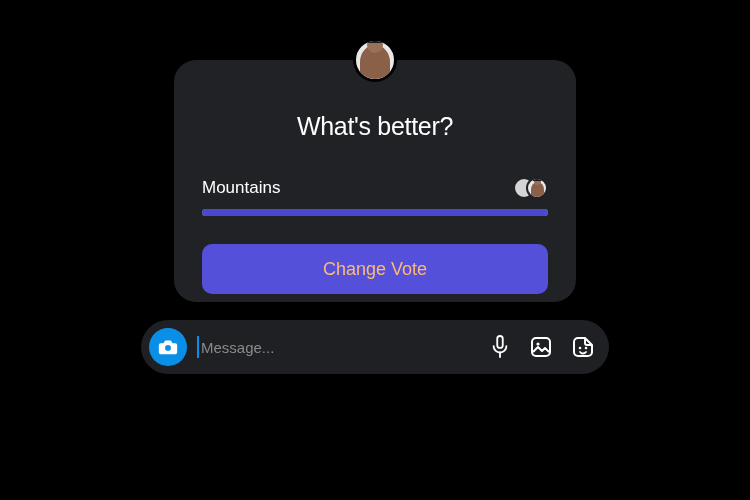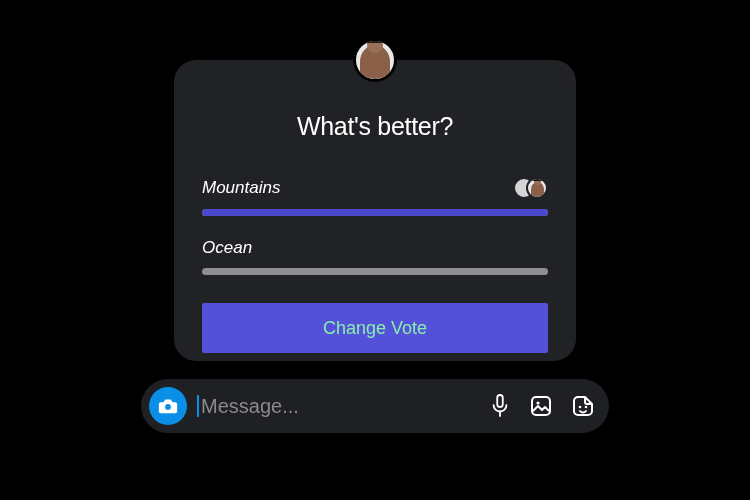--- a/index.html
+++ b/index.html
@@ -82,21 +82,20 @@
     .option-row {
       display: flex;
       justify-content: space-between;
       align-items: center;
       margin-bottom: 10px;
     }
     .option-label {
       color: #fff;
       font-size: 17px;
       font-weight: 400;
-      font-style: italic;
     }
     .voters {
       display: flex;
     }
     .voter-dot {
       width: 22px;
       height: 22px;
       border-radius: 50%;
       border: 2px solid #212225;
       margin-left: -9px;
@@ -157,22 +156,22 @@
       background: #4a48cf;
     }
     .fill-ocean {
       width: 0%;
     }
     .change-vote {
       width: 100%;
       height: 50px;
       background: #5550d9;
       border: none;
-      border-radius: 2px;
-      color: #86efac;
+      border-radius: 10px;
+      color: #fdba74;
       font-size: 18px;
       font-weight: 400;
       cursor: pointer;
       margin-top: 6px;
     }
     .composer {
       width: 468px;
       height: 54px;
       background: #1f2023;
       border-radius: 27px;
@@ -202,21 +201,21 @@
     }
     .input-caret {
       width: 2px;
       height: 22px;
       background: #0a8fe6;
       position: absolute;
       left: 0;
     }
     .input-placeholder {
       color: #8a8a8a;
-      font-size: 20px;
+      font-size: 15px;
       margin-left: 4px;
     }
     .composer-icons {
       display: flex;
       gap: 18px;
       align-items: center;
     }
     .icon-btn {
       cursor: pointer;
       display: flex;
@@ -241,28 +240,20 @@
         <div class="voter-dot voter-person">
           <div class="voter-mini"></div>
         </div>
       </div>
     </div>
     <div class="bar-track">
       <div class="bar-fill fill-mountains"></div>
     </div>
   </div>
 
-  <div class="option">
-    <div class="option-row">
-      <div class="option-label">Ocean</div>
-    </div>
-    <div class="bar-track">
-      <div class="bar-fill fill-ocean"></div>
-    </div>
-  </div>
 
   <button class="change-vote">Change Vote</button>
 </div>
 
 <div class="composer">
   <div class="camera-btn">
     <svg width="22" height="22" viewBox="0 0 24 24" fill="none">
       <path d="M4 8h3l2-3h6l2 3h3a2 2 0 0 1 2 2v8a2 2 0 0 1-2 2H4a2 2 0 0 1-2-2v-8a2 2 0 0 1 2-2z" fill="#fff"></path>
       <circle cx="12" cy="13" r="3.2" fill="#0a8fe6"></circle>
     </svg>

